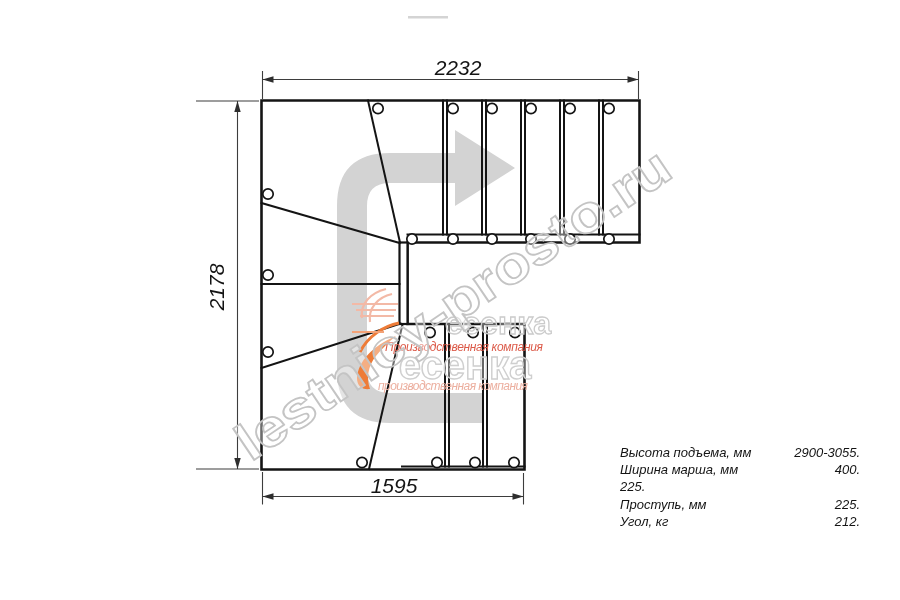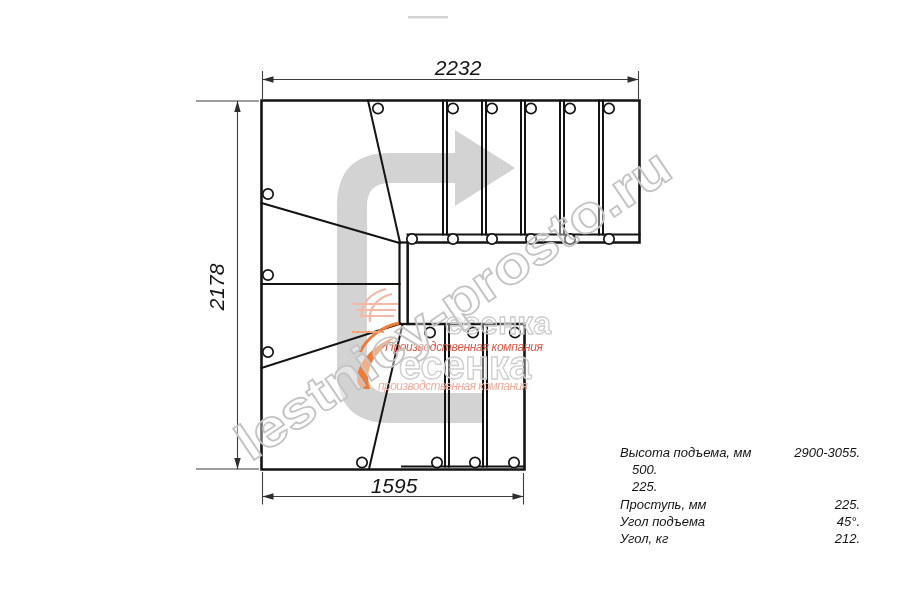--- a/index.html
+++ b/index.html
@@ -10,21 +10,21 @@
   }
   .stage{position:absolute;left:0;top:16px;width:900px;height:600px;}
   svg{position:absolute;left:0;top:0;}
   
   .specs{
     position:absolute;left:620px;top:428px;width:240px;
     font-style:italic;font-size:13px;line-height:17.2px;color:#141414;
   }
   .spec-row{display:flex;justify-content:space-between;white-space:nowrap;}
   .spec-row .lbl{text-align:left;}
-  .spec-row .val{text-align:right;margin-left:12px;}
+  .spec-row .val{text-align:right;}
   text{font-family:"Liberation Sans",sans-serif;}
   .dimtxt{font-style:italic;font-size:21px;fill:#141414;}
 </style>
 </head>
 <body>
 
 <div class="stage">
 <svg width="900" height="600" viewBox="0 0 900 600">
 
   <rect x="408" y="0" width="40" height="2.5" fill="#d4d4d4"></rect>
@@ -145,31 +145,28 @@
 
   <text transform="translate(463,303) rotate(-34)" text-anchor="middle" font-size="52" font-weight="bold" textLength="512" lengthAdjust="spacingAndGlyphs" fill="rgba(255,255,255,0.38)" stroke="#c4c4c4" stroke-width="1.7">lestnicy-prosto.ru</text>
 </svg>
 
   <div class="specs">
     <div class="spec-row">
       <span class="lbl">Высота подъема, мм</span>
       <span class="val">2900-3055.</span>
     </div>
     <div class="spec-row">
-      <span class="val">500.</span>
+      <span class="lbl">Ширина марша, мм</span>
+      <span class="val">400.</span>
     </div>
     <div class="spec-row">
       <span class="val">225.</span>
     </div>
     <div class="spec-row">
       <span class="lbl">Проступь, мм</span>
       <span class="val">225.</span>
     </div>
     <div class="spec-row">
-      <span class="lbl">Угол подъема</span>
-      <span class="val">45°.</span>
-    </div>
-    <div class="spec-row">
       <span class="lbl">Угол, кг</span>
       <span class="val">212.</span>
     </div>
   </div>
 </div>
 
 </body></html>

